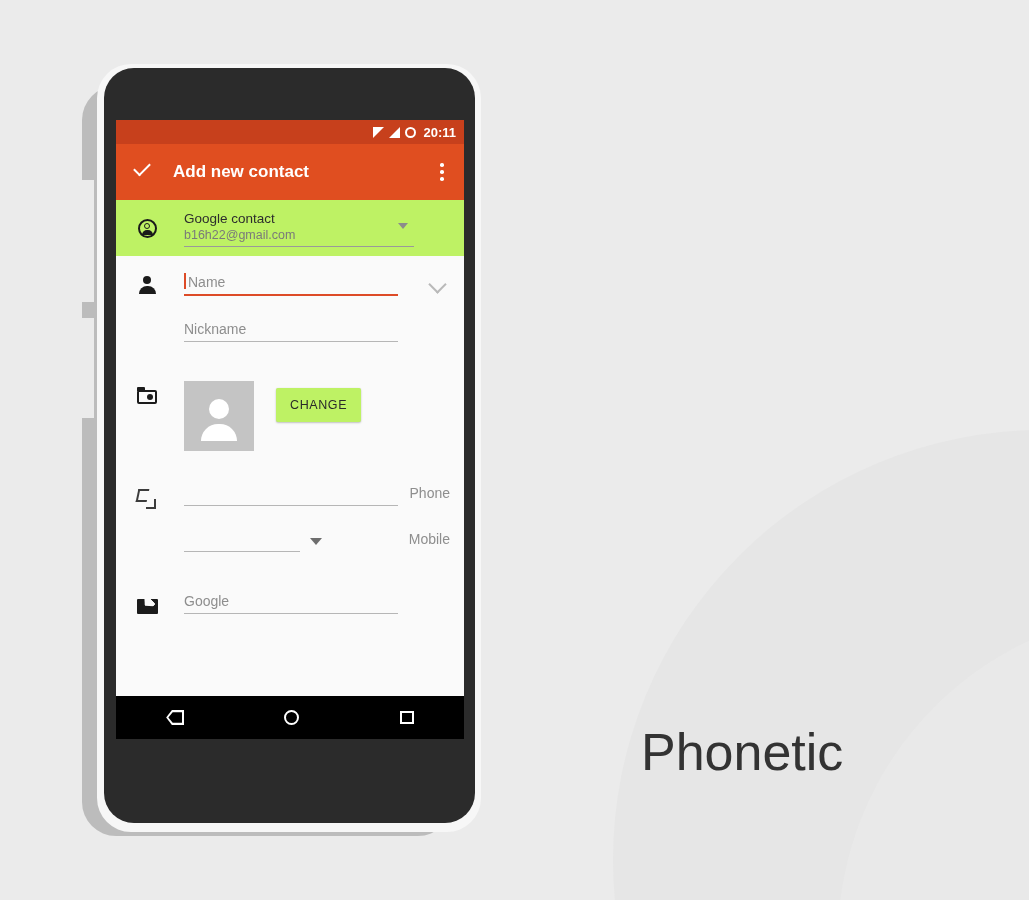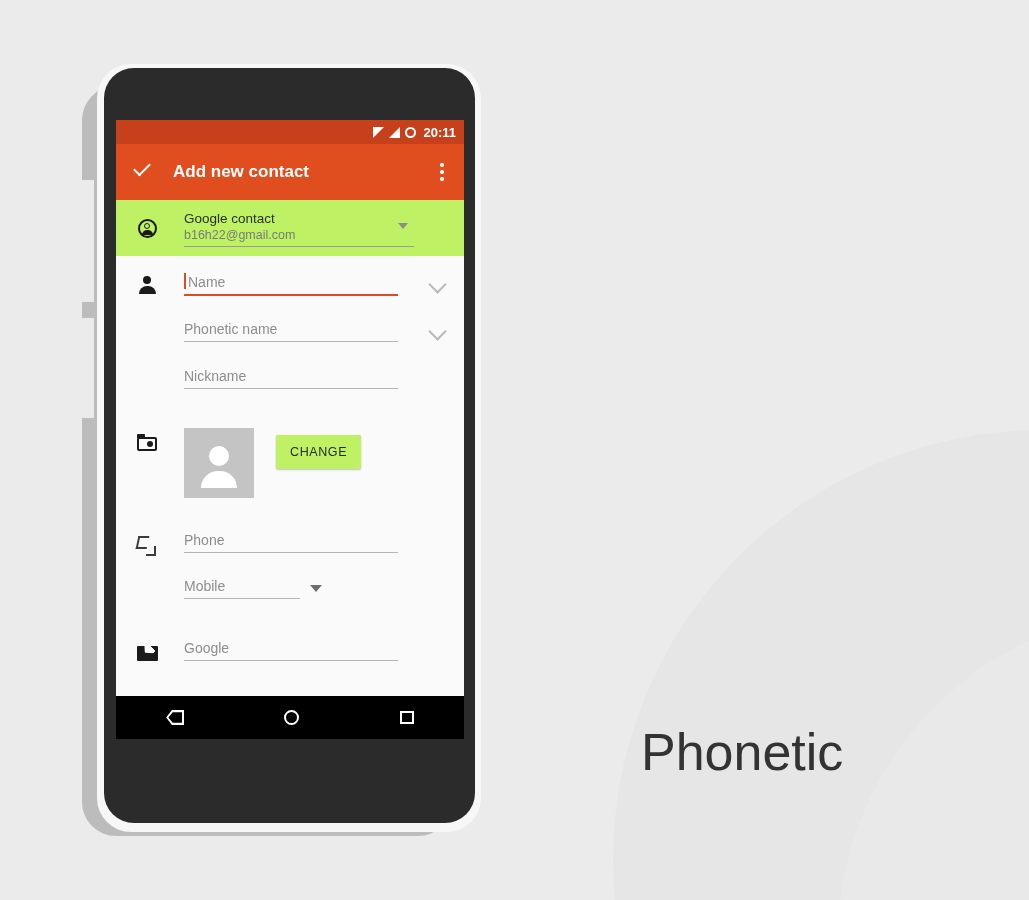--- a/index.html
+++ b/index.html
@@ -420,25 +420,20 @@
       </div>
       <div class="sec-fields">
 
         <div class="field is-focused" style="margin-top:2px;">
           <div class="fl-caret"></div>
           <div class="fl-label" style="padding-left:4px;">Name</div>
           <div class="fl-line"></div>
           <div class="fl-chevron"></div>
         </div>
 
-        <div class="field" style="margin-top:7px;">
-          <div class="fl-label">Phonetic name</div>
-          <div class="fl-line"></div>
-          <div class="fl-chevron"></div>
-        </div>
 
         <div class="field" style="margin-top:7px;">
           <div class="fl-label">Nickname</div>
           <div class="fl-line"></div>
         </div>
 
       </div>
     </div>
 
     <div class="section" style="padding-top:22px;">
@@ -446,21 +441,21 @@
         <div class="ico-camera"></div>
       </div>
       <div class="sec-fields">
         <div class="photo-row">
           <div class="photo-thumb"></div>
           <button class="btn-change">CHANGE</button>
         </div>
       </div>
     </div>
 
-    <div class="section" style="padding-top:24px;">
+    <div class="section" style="padding-top:24px;text-align:right;">
       <div class="sec-icon">
         <div class="ico-phone"></div>
       </div>
       <div class="sec-fields">
 
         <div class="field">
           <div class="fl-label">Phone</div>
           <div class="fl-line"></div>
         </div>
 

